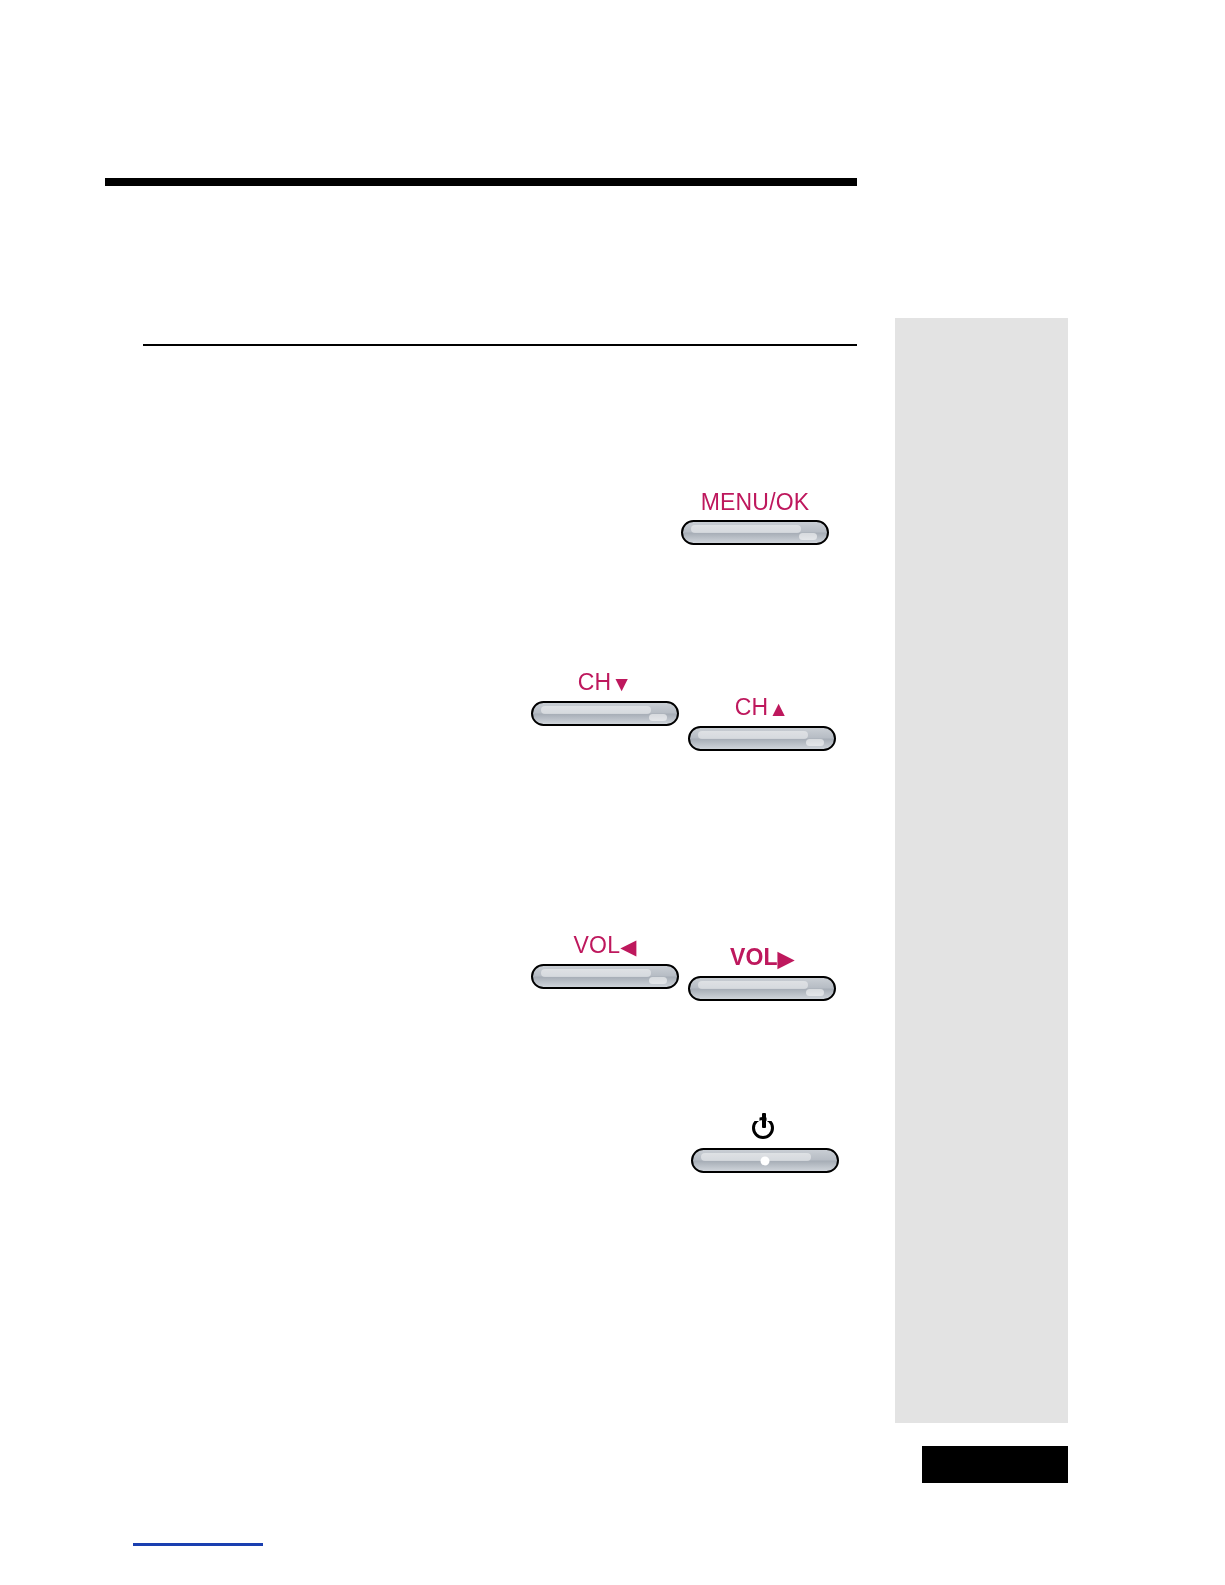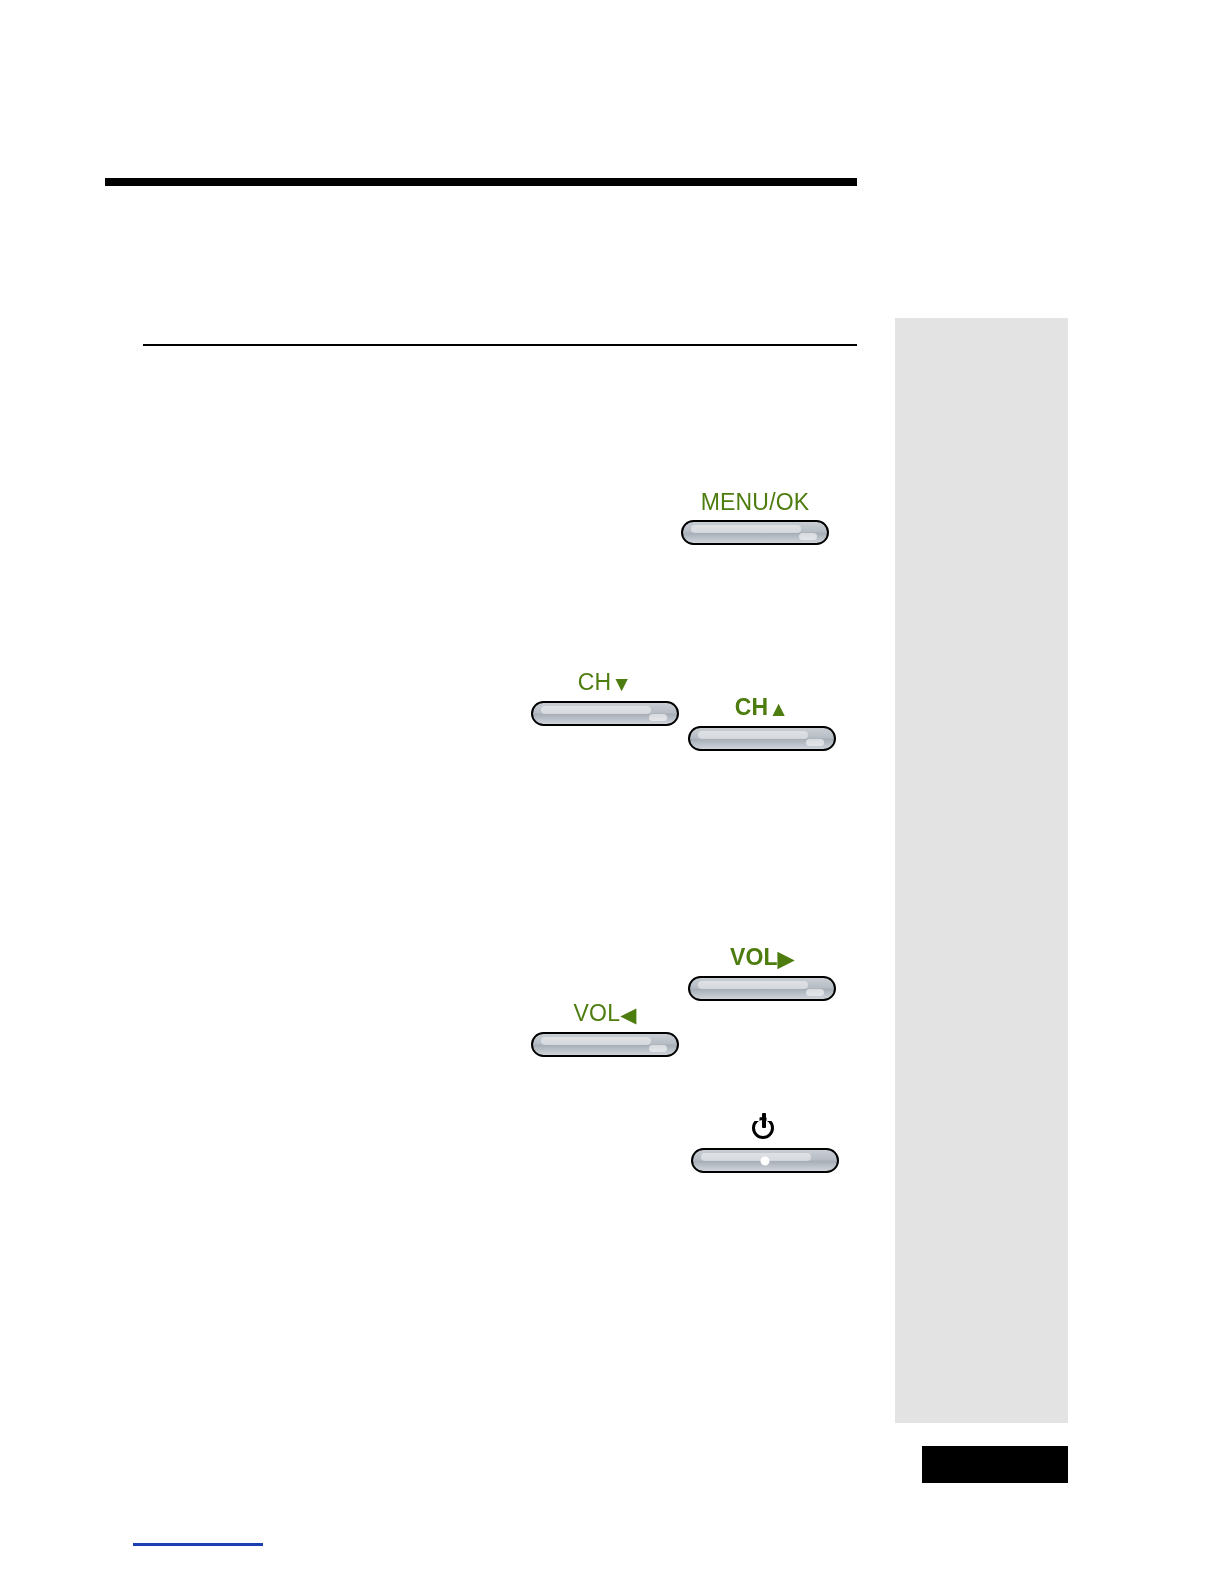--- a/index.html
+++ b/index.html
@@ -54,21 +54,21 @@
 
   
   .btn-group {
     position: absolute;
   }
   .btn-label {
     font-size: 23px;
     letter-spacing: 0.2px;
     text-align: center;
     white-space: nowrap;
-    color: #4d7c0f;
+    color: #be185d;
     line-height: 26px;
   }
   .btn-label .tri {
     font-size: 21px;
     position: relative;
     top: 1px;
   }
   .btn-pill {
     margin-top: 5px;
     height: 25px;
@@ -167,31 +167,31 @@
 <div class="btn-group" style="left:531px; top:669px;">
   <div class="btn-label">
     <span>CH</span><span class="tri">▼</span>
   </div>
   <div class="btn-pill wide">
     <span class="gloss"></span>
     <span class="notch"></span>
   </div>
 </div>
 
-<div class="btn-group" style="left:688px; top:694px;font-weight:bold;">
+<div class="btn-group" style="left:688px; top:694px;">
   <div class="btn-label">
     <span>CH</span><span class="tri">▲</span>
   </div>
   <div class="btn-pill wide">
     <span class="gloss"></span>
     <span class="notch"></span>
   </div>
 </div>
 
-<div class="btn-group" style="left:531px; top:1000px;">
+<div class="btn-group" style="left:531px; top:932px;">
   <div class="btn-label">
     <span>VOL</span><span class="tri">◀</span>
   </div>
   <div class="btn-pill wide">
     <span class="gloss"></span>
     <span class="notch"></span>
   </div>
 </div>
 
 <div class="btn-group" style="left:688px; top:944px;font-weight:bold;">

